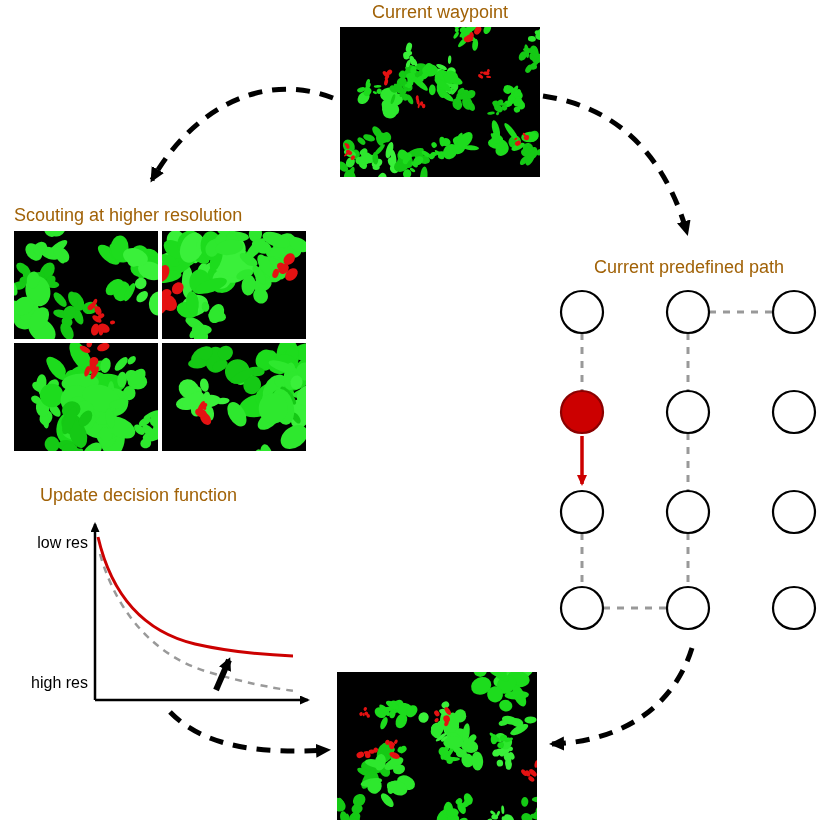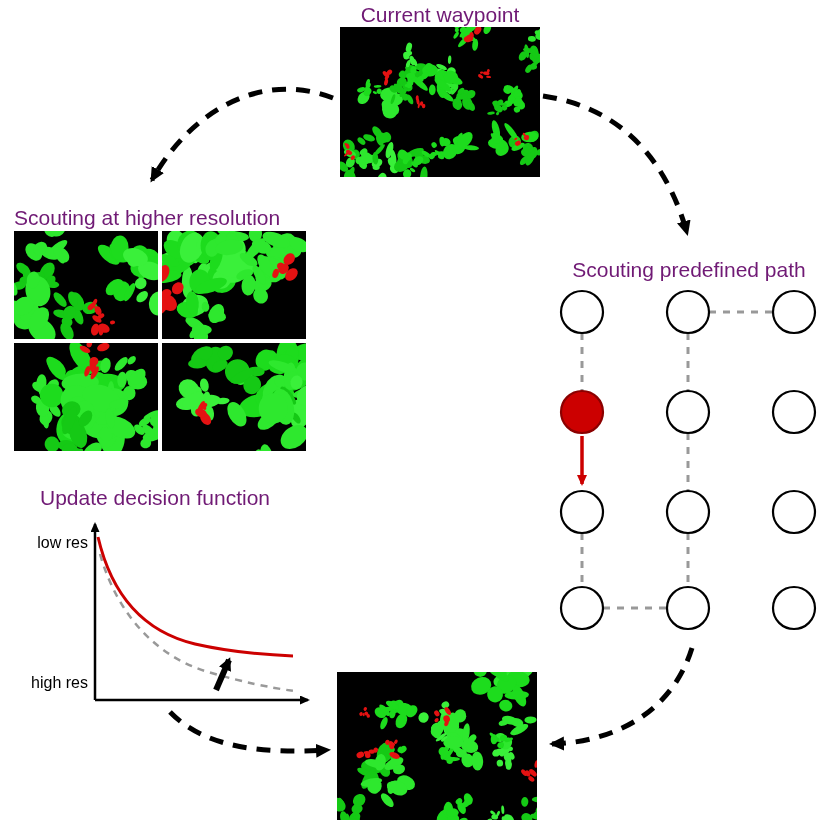--- a/index.html
+++ b/index.html
@@ -1,18 +1,18 @@
 <!DOCTYPE html>
 <html><head>
 <meta charset="utf-8">
 <style>
   html,body{margin:0;padding:0;background:#ffffff;}
   body{font-family:"Liberation Sans", sans-serif;}
   #canvas{position:relative;width:822px;height:822px;background:#fff;overflow:hidden;}
-  .lbl{position:absolute;color:#701a75;font-size:21px;line-height:1.1;white-space:nowrap;}
+  .lbl{position:absolute;color:#a16207;font-size:18px;line-height:1.1;white-space:nowrap;}
   .center{text-align:center;}
   .imgbox{position:absolute;display:block;}
   #connectors{position:absolute;left:0;top:0;pointer-events:none;}
   #scout-grid{position:absolute;left:14px;top:231px;width:292px;height:220px;
     display:grid;grid-template-columns:144px 144px;grid-template-rows:108px 108px;gap:4px;background:#fff;}
   #scout-grid svg{display:block;}
   svg text{font-family:"Liberation Sans", sans-serif;}
 </style>
 </head>
 <body>
@@ -582,21 +582,21 @@
         <ellipse cx="43.8" cy="24.0" rx="12.6" ry="4.8" transform="rotate(154 60.9 32.9)" fill="#15c915"></ellipse>
         <ellipse cx="85.7" cy="46.1" rx="9.6" ry="4.9" transform="rotate(178 60.9 32.9)" fill="#15c915"></ellipse>
         <ellipse cx="41.2" cy="61.2" rx="3.3" ry="2.4" transform="rotate(10 38.5 66.1)" fill="#e41212"></ellipse>
         <ellipse cx="49.3" cy="67.6" rx="6.9" ry="4.7" transform="rotate(54 38.5 66.1)" fill="#e41212"></ellipse>
         <ellipse cx="36.4" cy="66.6" rx="6.7" ry="2.4" transform="rotate(118 38.5 66.1)" fill="#e41212"></ellipse>
         <ellipse cx="40.4" cy="69.4" rx="6.1" ry="4.2" transform="rotate(23 38.5 66.1)" fill="#e41212"></ellipse>
         <ellipse cx="37.6" cy="62.1" rx="3.9" ry="2.0" transform="rotate(62 38.5 66.1)" fill="#e41212"></ellipse>
       </svg>
   </div>
 
-  <div class="lbl center" style="left:556px;top:258px;width:266px;">Scouting predefined path</div>
+  <div class="lbl center" style="left:556px;top:258px;width:266px;">Current predefined path</div>
 
   <div class="lbl" style="left:40px;top:486px;">Update decision function</div>
   <svg class="imgbox" style="left:10px;top:492px;" width="320" height="230">
     <defs>
       <marker id="axArrow" markerUnits="userSpaceOnUse" markerWidth="14" markerHeight="12" refX="8" refY="4.5" orient="auto">
         <polygon points="0,0 10,4.5 0,9" fill="#000"></polygon>
       </marker>
       <marker id="boldArrow" markerUnits="userSpaceOnUse" markerWidth="20" markerHeight="18" refX="10" refY="6.5" orient="auto">
         <polygon points="0,0 13,6.5 0,13" fill="#000"></polygon>
       </marker>

